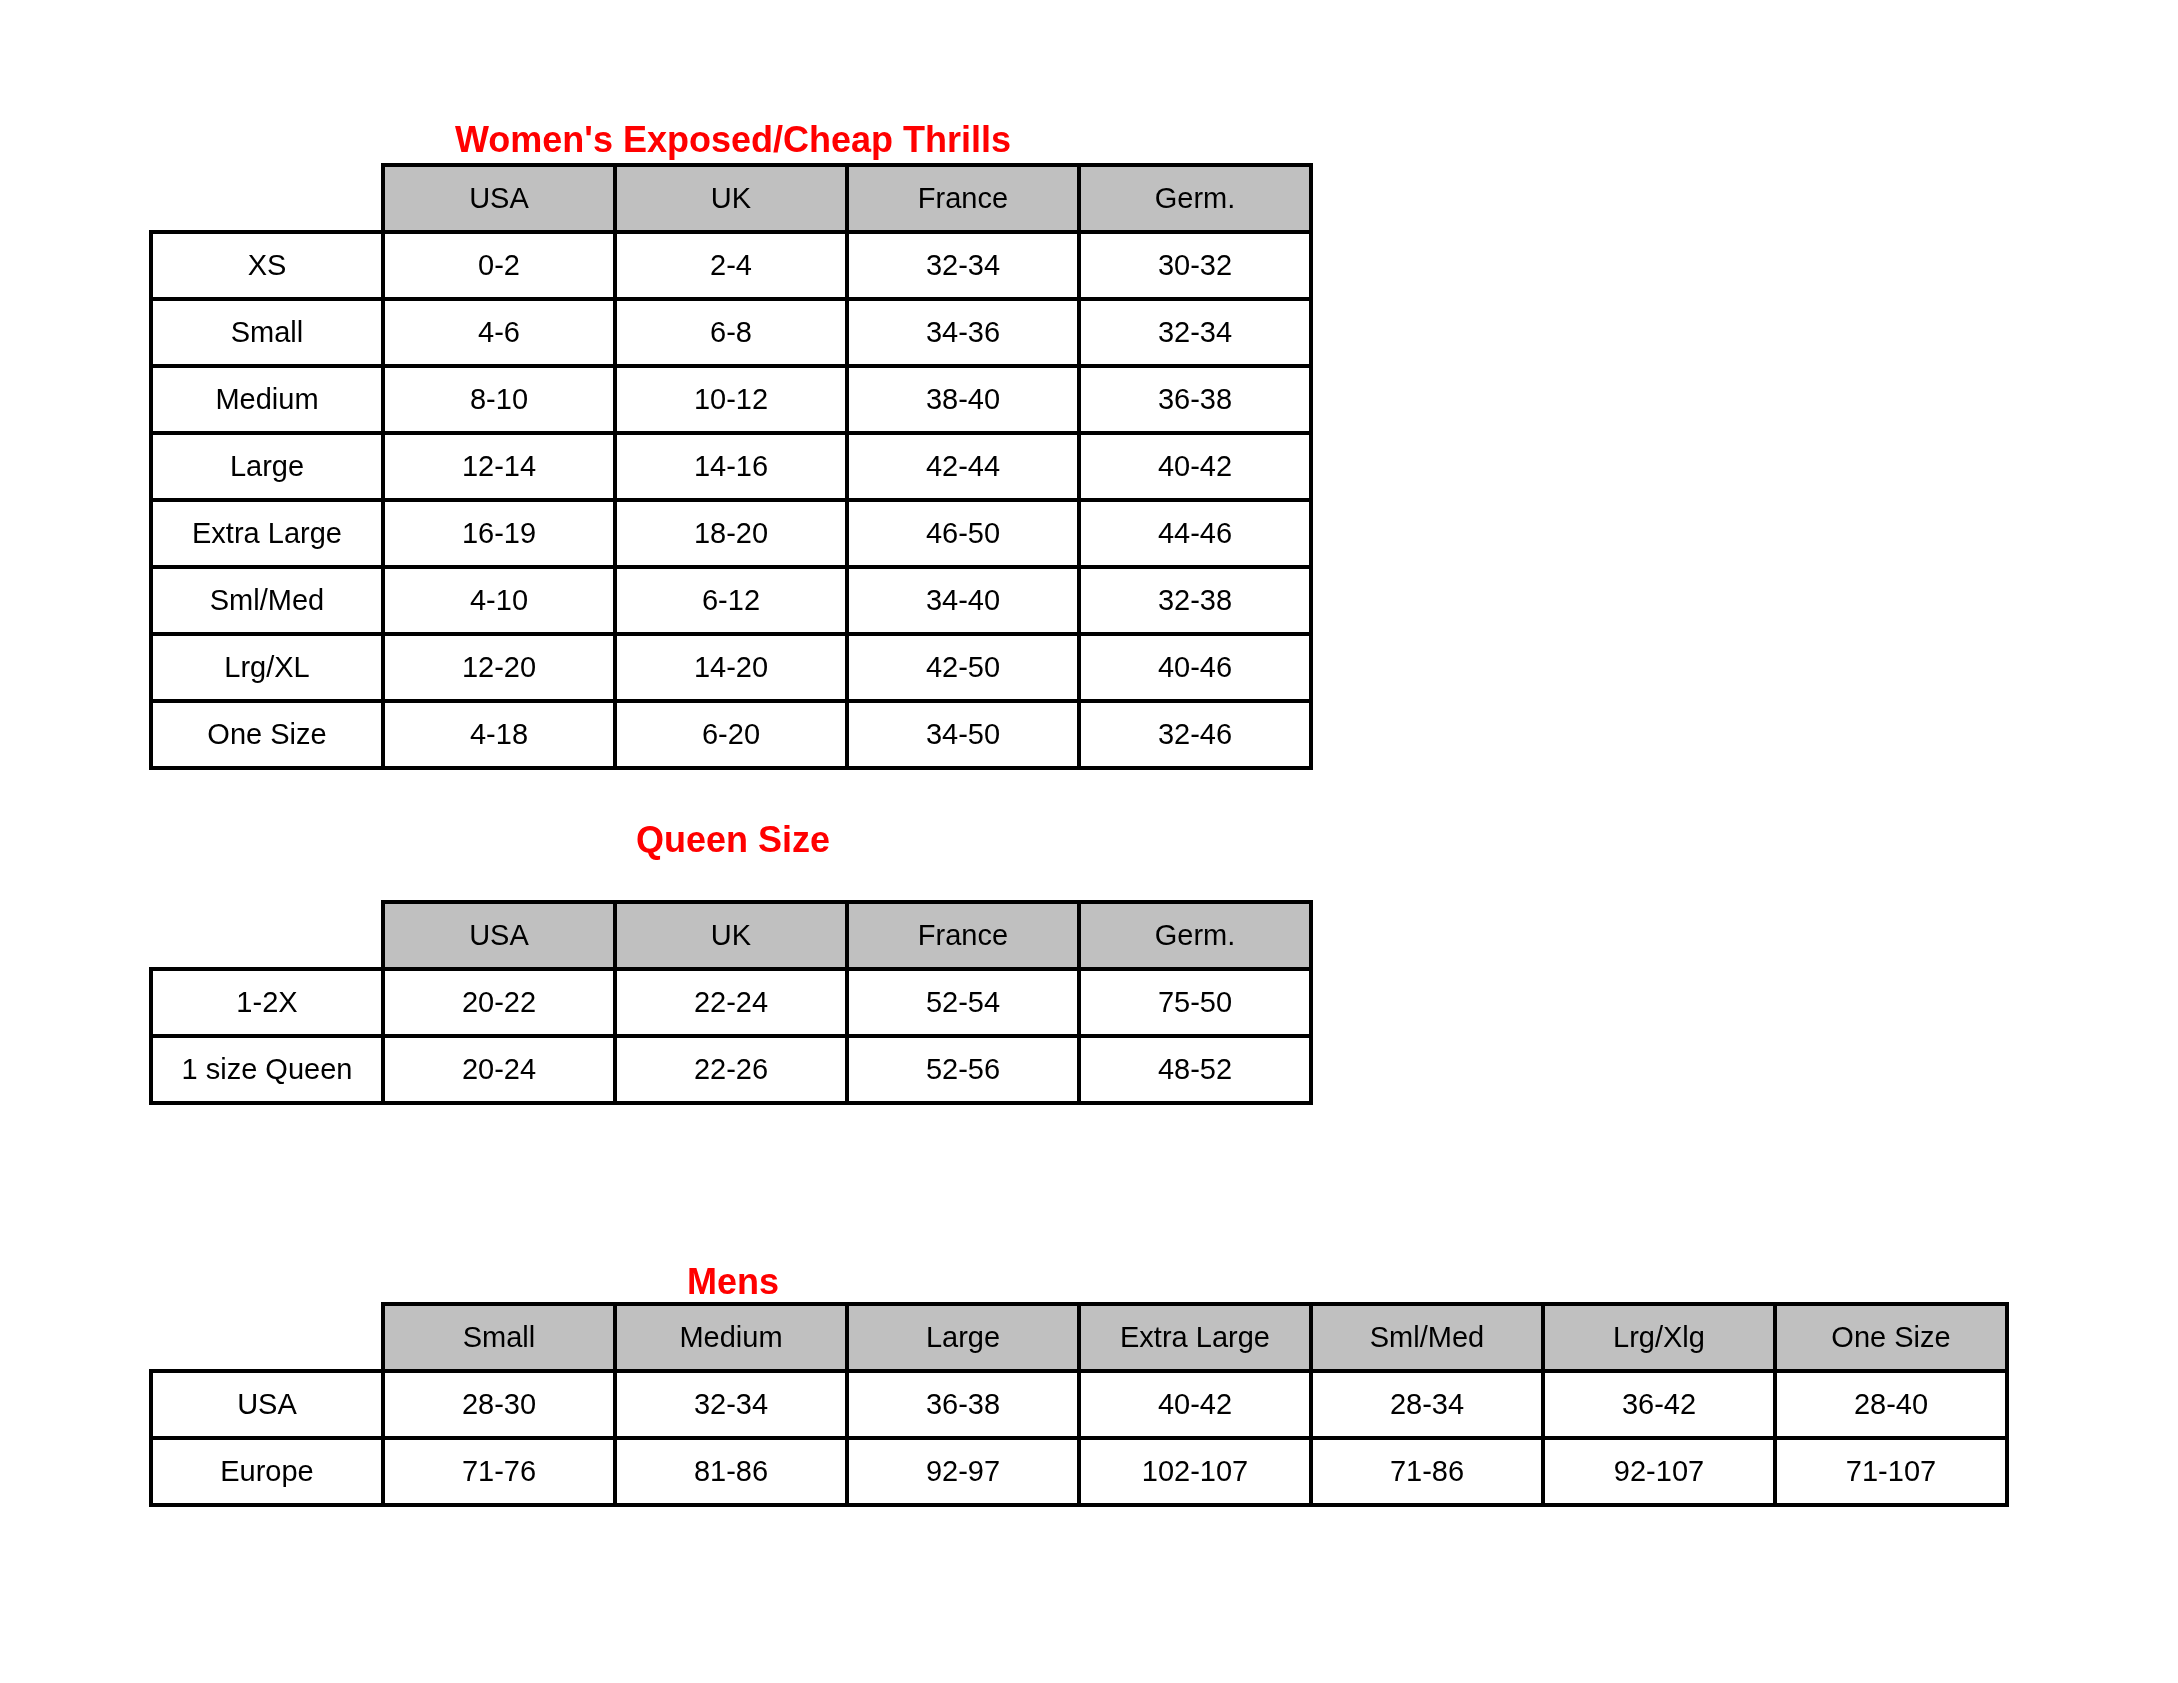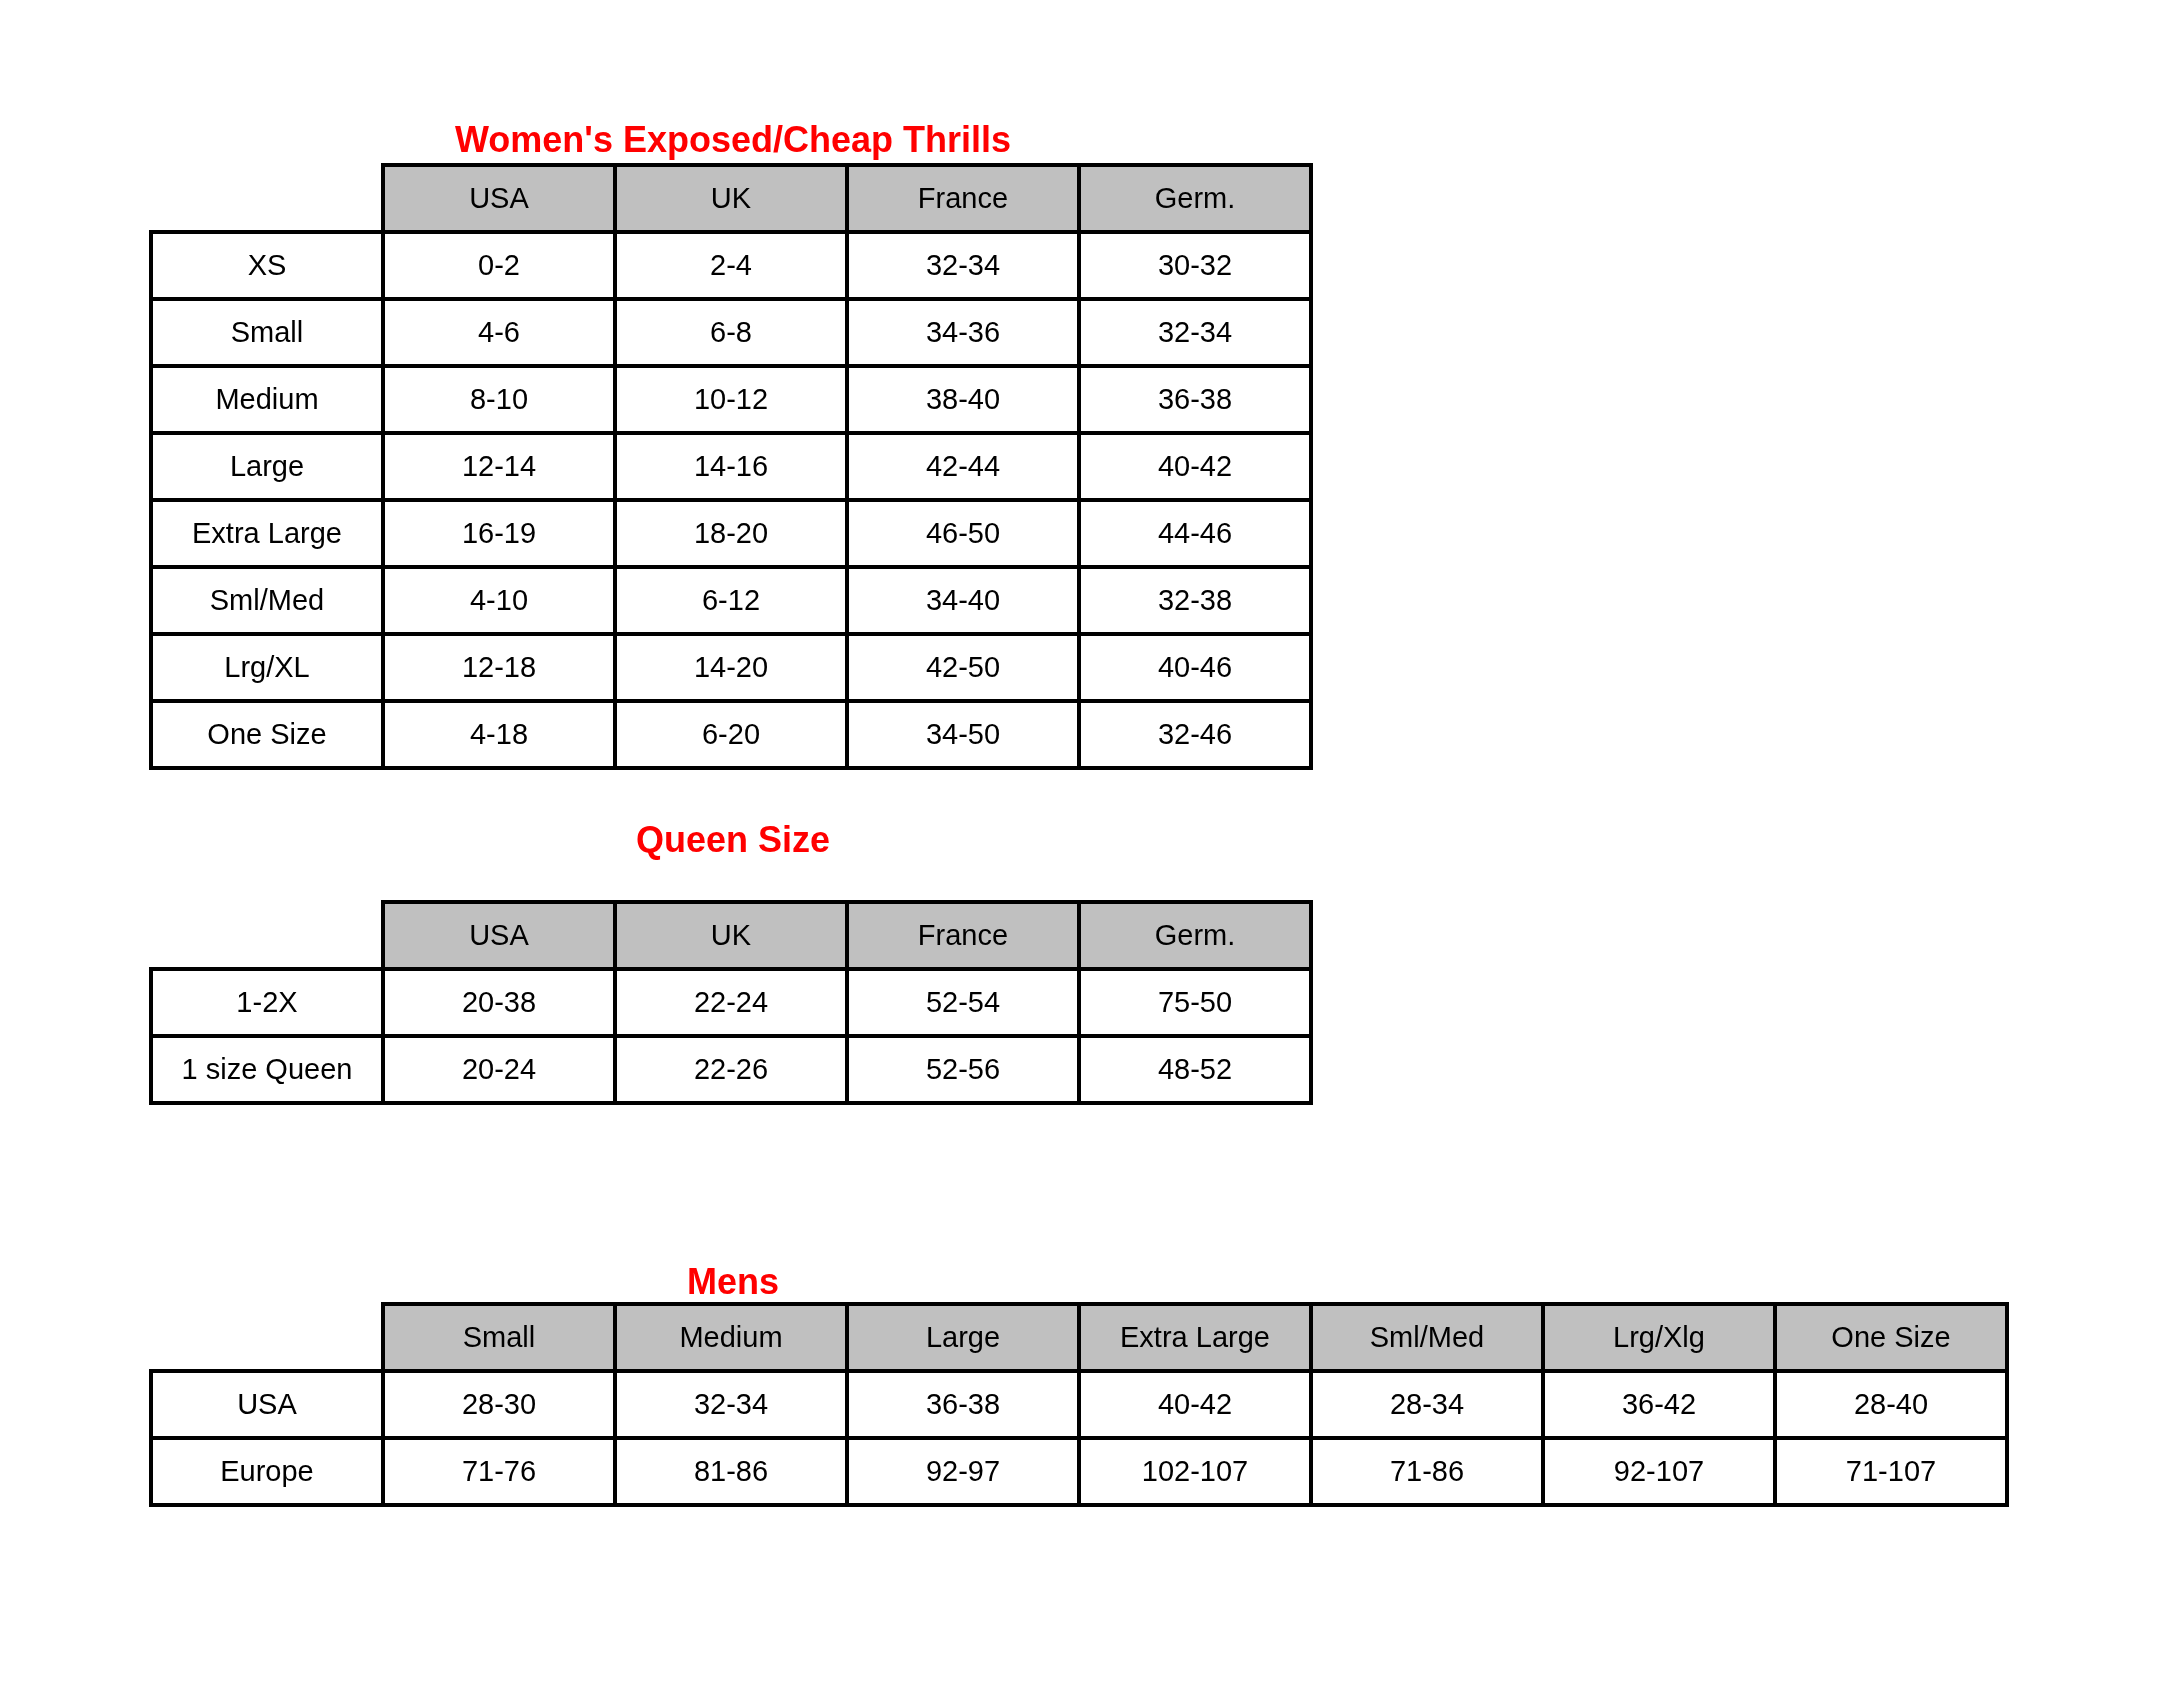--- a/index.html
+++ b/index.html
@@ -121,21 +121,21 @@
     </tr>
     <tr>
       <td>Sml/Med</td>
       <td>4-10</td>
       <td>6-12</td>
       <td>34-40</td>
       <td>32-38</td>
     </tr>
     <tr>
       <td>Lrg/XL</td>
-      <td>12-18</td>
+      <td>12-20</td>
       <td>14-20</td>
       <td>42-50</td>
       <td>40-46</td>
     </tr>
     <tr>
       <td>One Size</td>
       <td>4-18</td>
       <td>6-20</td>
       <td>34-50</td>
       <td>32-46</td>
@@ -155,21 +155,21 @@
     <tbody>
         <tr>
       <td class="corner"></td>
       <th class="colhead">USA</th>
       <th class="colhead">UK</th>
       <th class="colhead">France</th>
       <th class="colhead">Germ.</th>
     </tr>
     <tr>
       <td>1-2X</td>
-      <td>20-38</td>
+      <td>20-22</td>
       <td>22-24</td>
       <td>52-54</td>
       <td>75-50</td>
     </tr>
     <tr>
       <td>1 size Queen</td>
       <td>20-24</td>
       <td>22-26</td>
       <td>52-56</td>
       <td>48-52</td>

